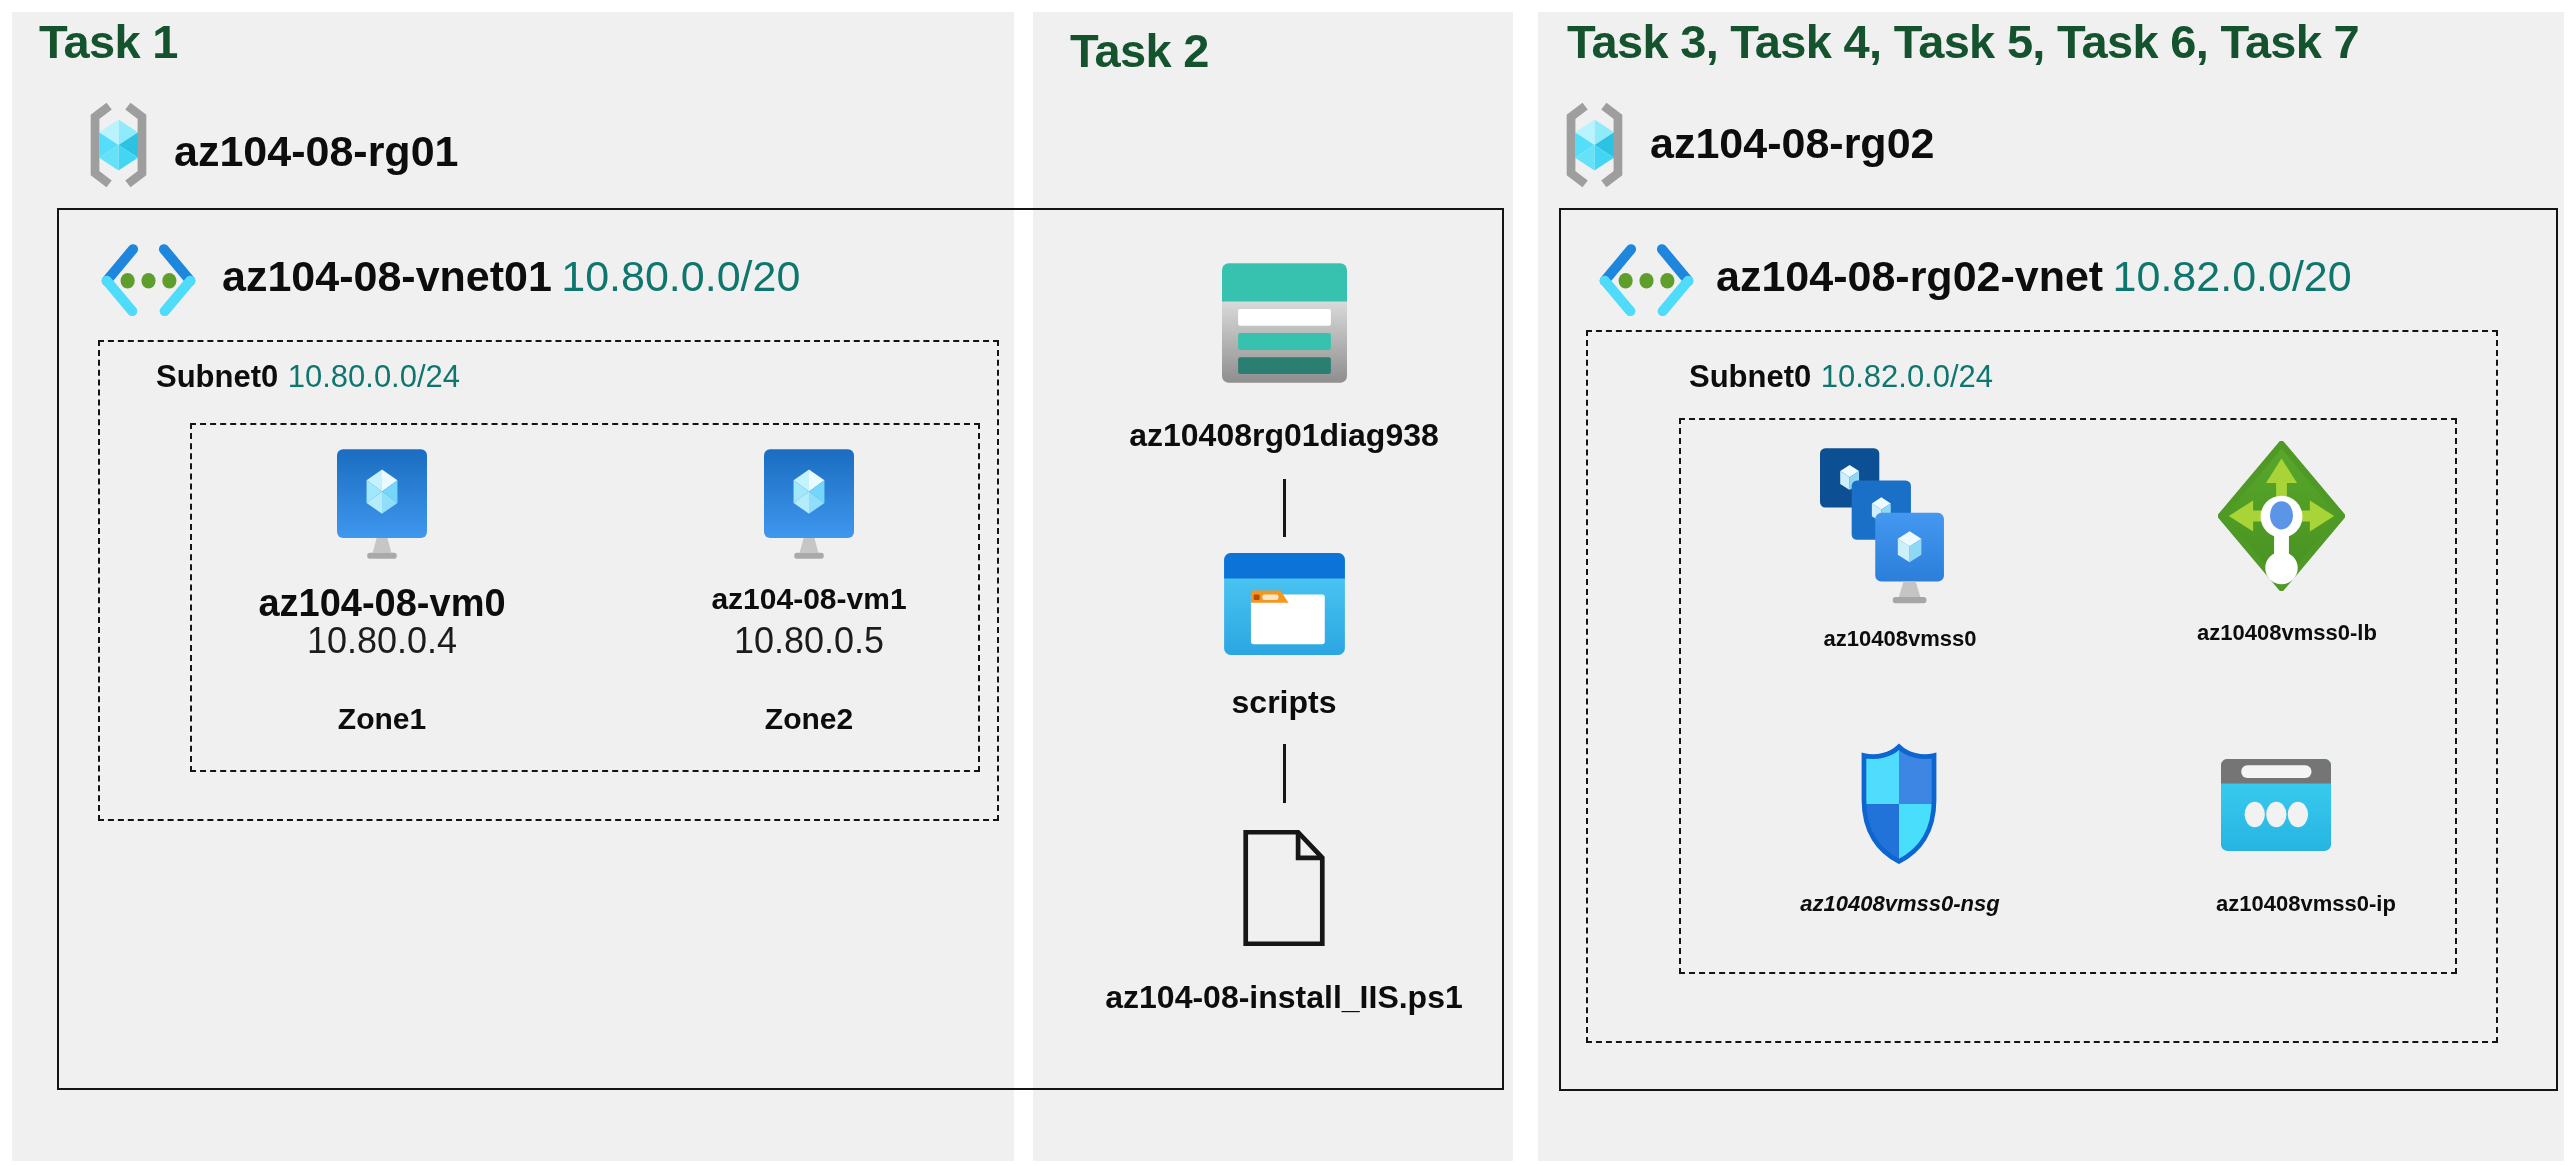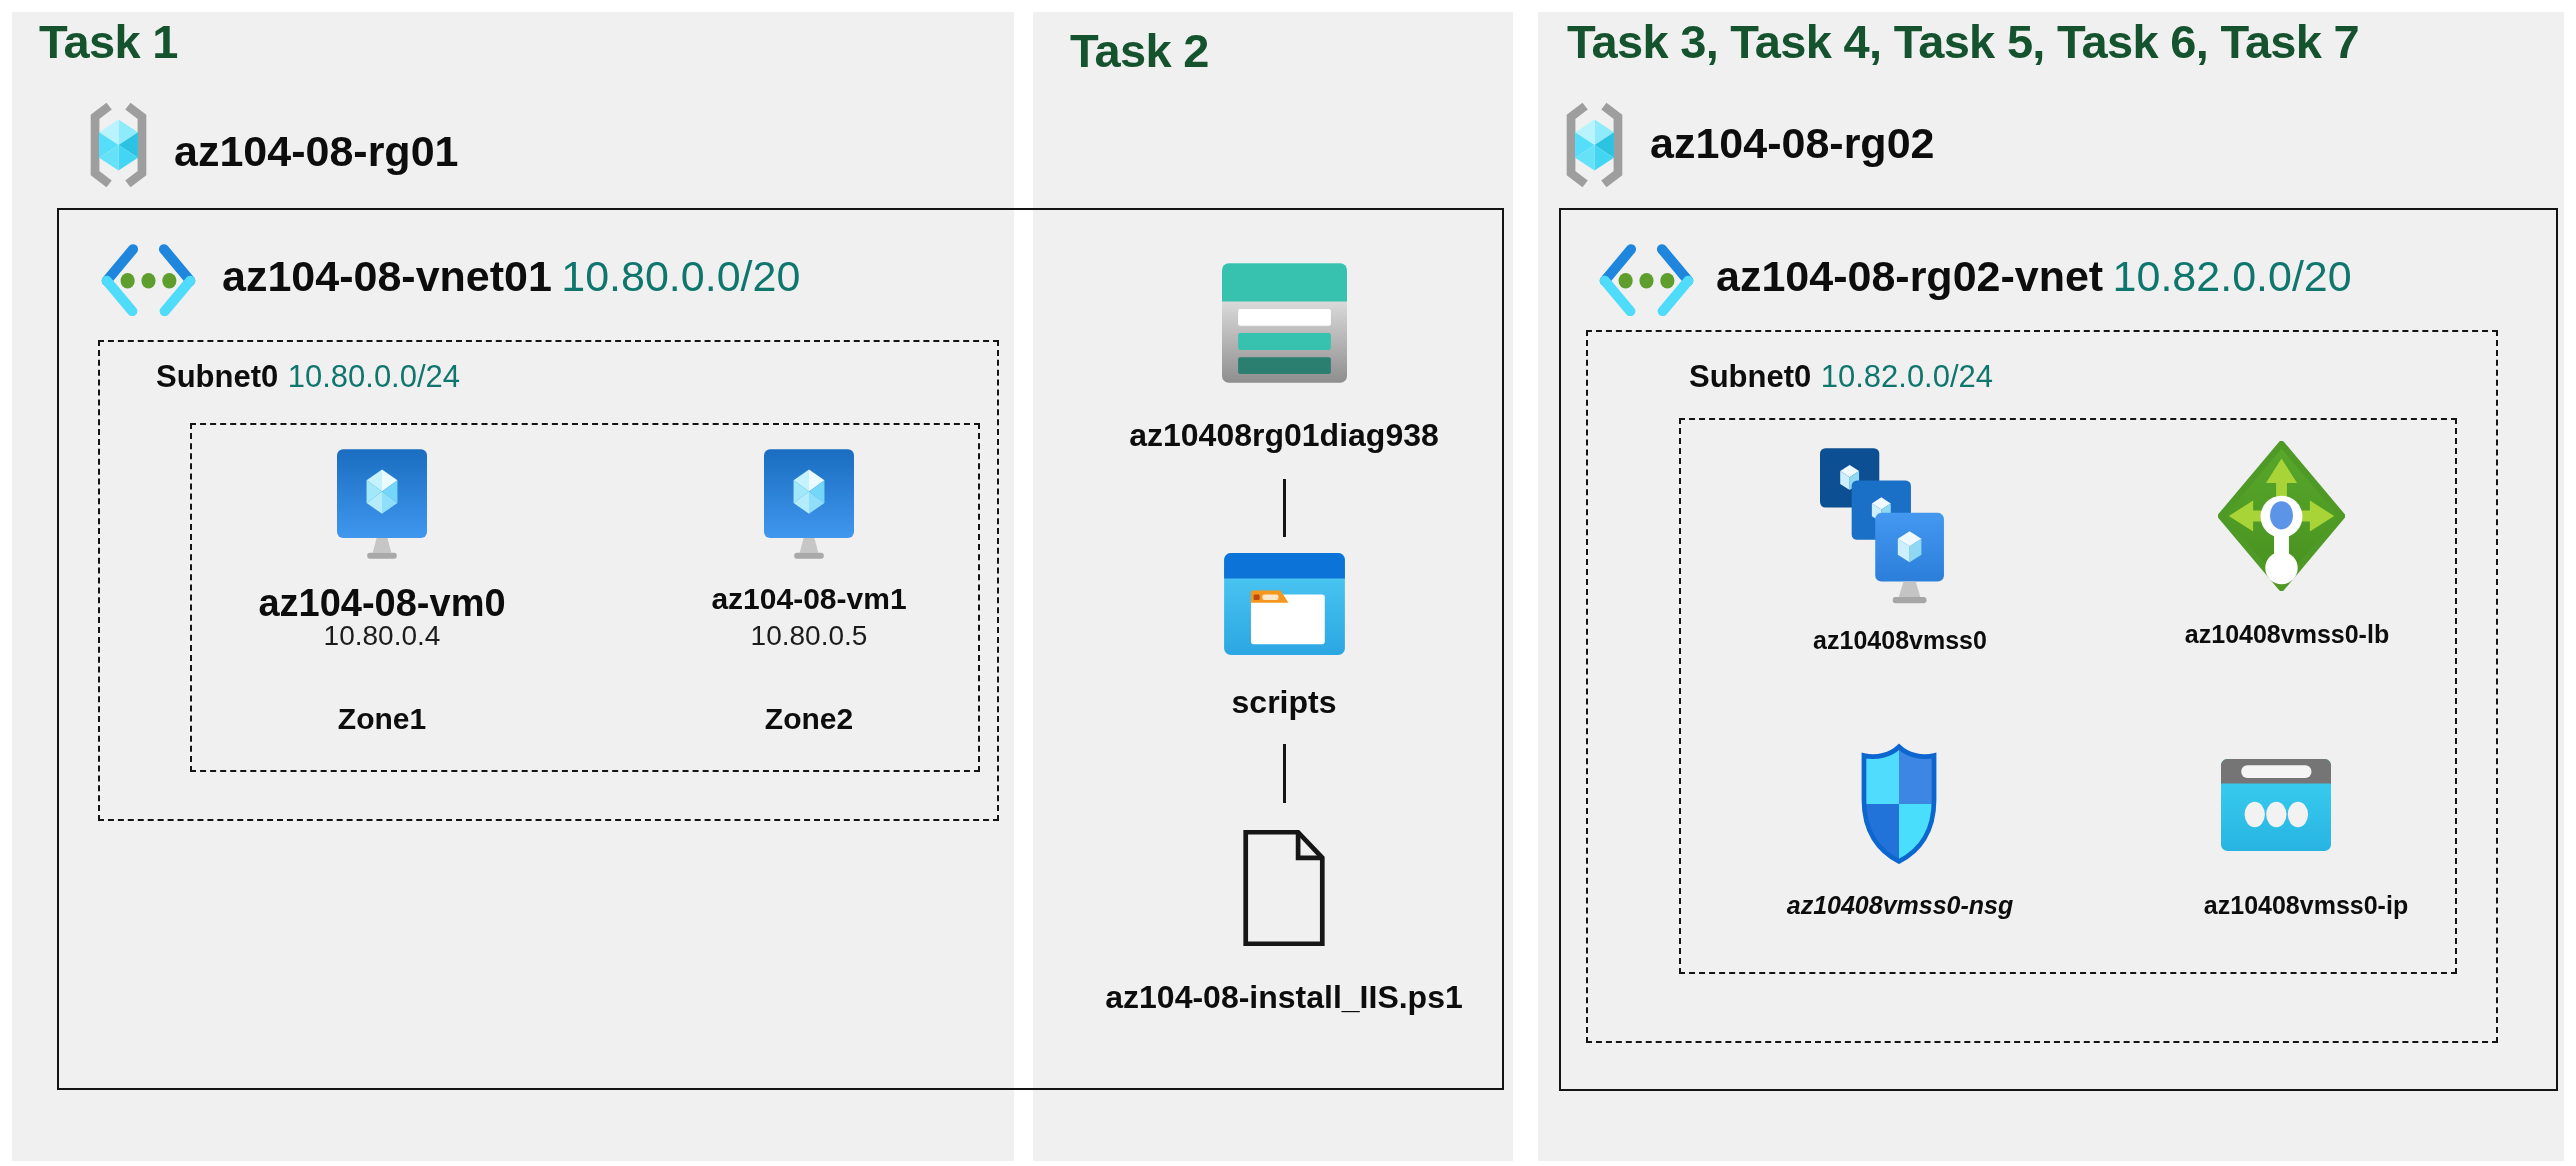--- a/index.html
+++ b/index.html
@@ -7,22 +7,22 @@
           font-family:"Liberation Sans",sans-serif;overflow:hidden;}
   .panel{position:absolute;background:#f0f0f1;}
   .task-header{position:absolute;color:#14532d;font-size:47px;font-weight:700;
                letter-spacing:-0.7px;white-space:nowrap;margin-left:12px;}
   .solidbox{position:absolute;border:2.7px solid #141414;}
   .dashbox{position:absolute;border:2.7px dashed #141414;}
   .ico{position:absolute;}
   .lbl{position:absolute;white-space:nowrap;color:#0d0d0d;font-weight:700;font-size:43px;}
   .lbl .cidr{font-weight:400;color:#0f766e;margin-left:9.4px;}
   .clabel{position:absolute;transform:translateX(-50%);white-space:nowrap;
-          color:#0d0d0d;font-weight:700;font-size:25px;text-align:center;}
-  .clabel.reg{font-weight:400;font-size:28px;color:#1c1c1c;}
+          color:#0d0d0d;font-weight:700;font-size:22px;text-align:center;}
+  .clabel.reg{font-weight:400;font-size:36px;color:#1c1c1c;}
   .big{font-size:32px;}
   .connector{position:absolute;width:2.7px;background:#161616;}
 </style>
 </head>
 <body>
 
 <div id="canvas">
 
   <div class="panel" style="left:12px;top:12px;width:1002px;height:1149px;"></div>
   <div class="panel" style="left:1033px;top:12px;width:480px;height:1149px;"></div>

